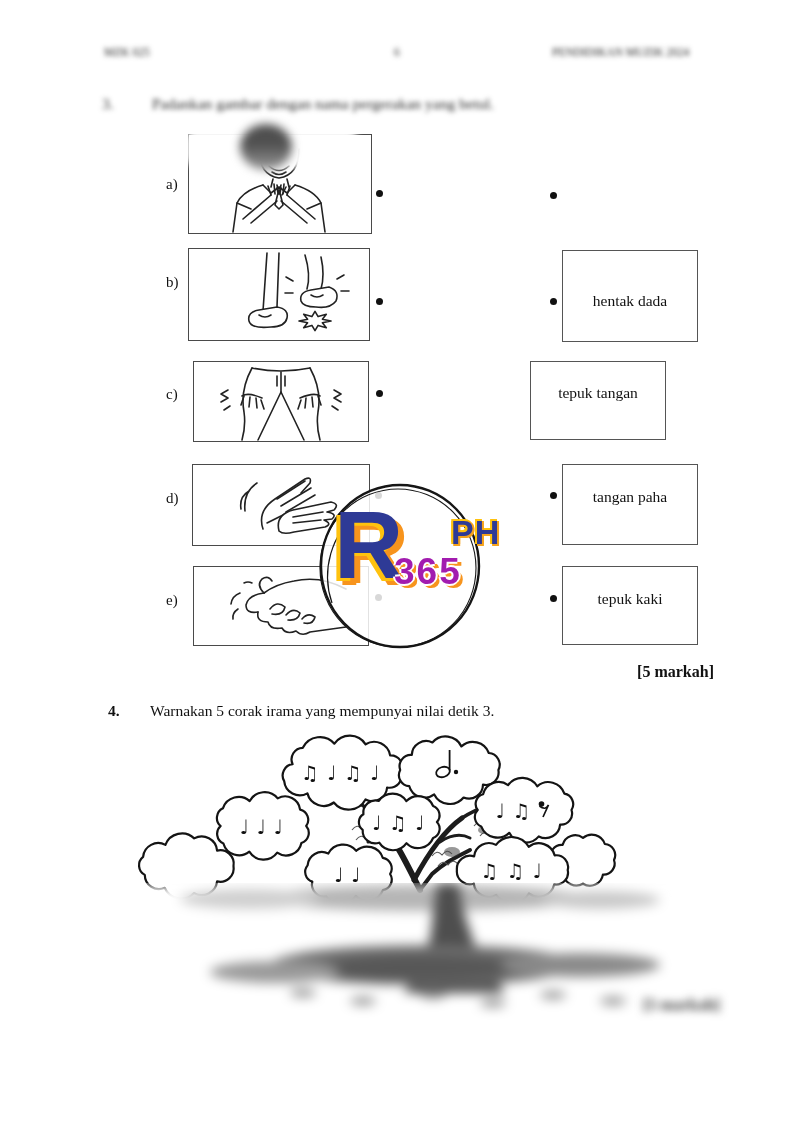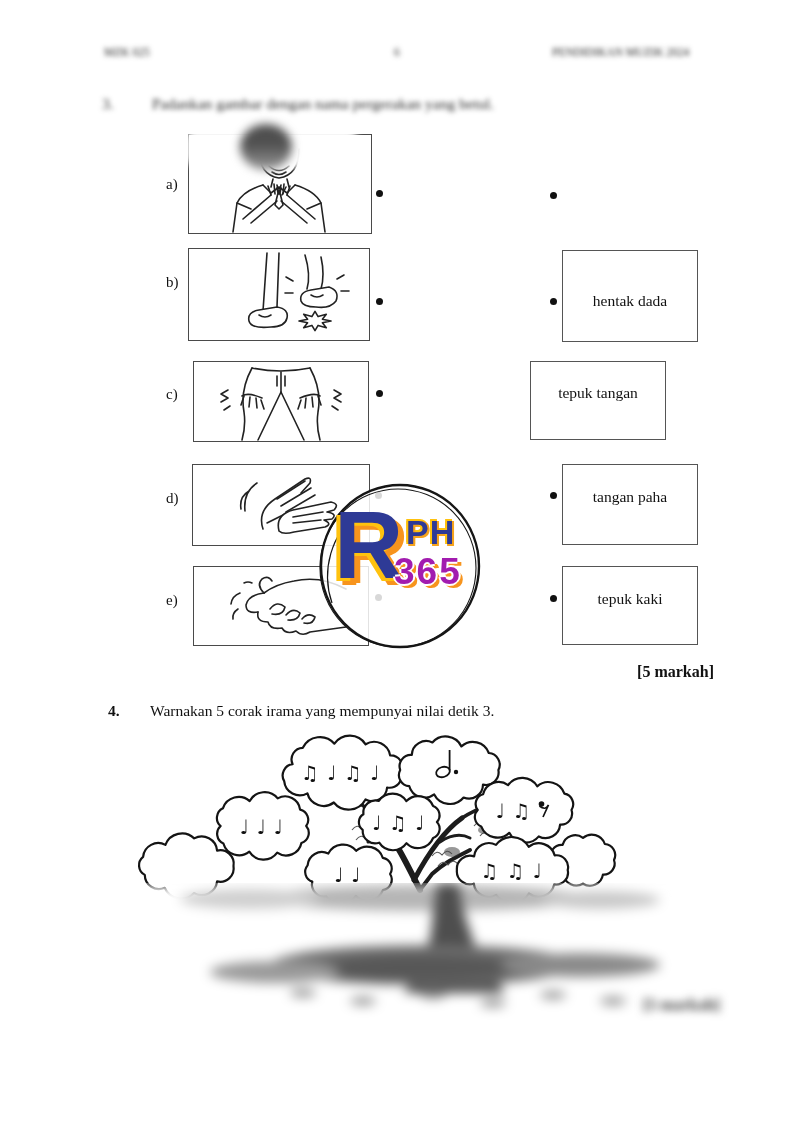--- a/index.html
+++ b/index.html
@@ -35,21 +35,21 @@
   
   #blur-zone{overflow:hidden;}
   #blur-inner{position:absolute;left:0;top:0;width:100%;height:100%;filter:blur(6px);}
   #blur-inner div{position:absolute;border-radius:50%;}
   
   #watermark{z-index:6;}
   .wm-letter{font-family:"Liberation Sans","DejaVu Sans",sans-serif;font-weight:bold;line-height:1;}
   .wm-r{font-size:96px;color:#2e3a96;
         text-shadow:-4px 3px 0 #ffc20e, 6px 5px 0 #f7941d, 2px 7px 0 #f7941d;}
   .wm-ph{font-size:34px;color:#2e3a96;letter-spacing:1px;
-        text-shadow:2px 0 0 #f5a31d,-2px 0 0 #ffc20e,0 2px 0 #f5a31d,0 -2px 0 #ffc20e,2px 2px 0 #f5a31d,-2px -2px 0 #ffc20e;}
+        text-shadow:2px 0 0 #f5a31d,-2px 0 0 #ffc20e,0 2px 0 #f5a31d,0 -2px 0 #ffc20e,2px 2px 0 #f5a31d,-2px -2px 0 #ffc20e;margin-left:45px;}
   .wm-365{font-size:37px;color:#a21caf;letter-spacing:2px;
         text-shadow:2px 0 0 #fff,-2px 0 0 #fff,0 2px 0 #fff,0 -2px 0 #fff,4px 4px 0 #f7941d;}
   .z4{z-index:4;} .z3{z-index:3;} .z2{z-index:2;} .z1{z-index:1;}
 </style>
 </head>
 <body>
 
 <div id="page">
 
   <div class="abs hdr blurred" style="left:104px;top:46px;">MZK 025</div>

